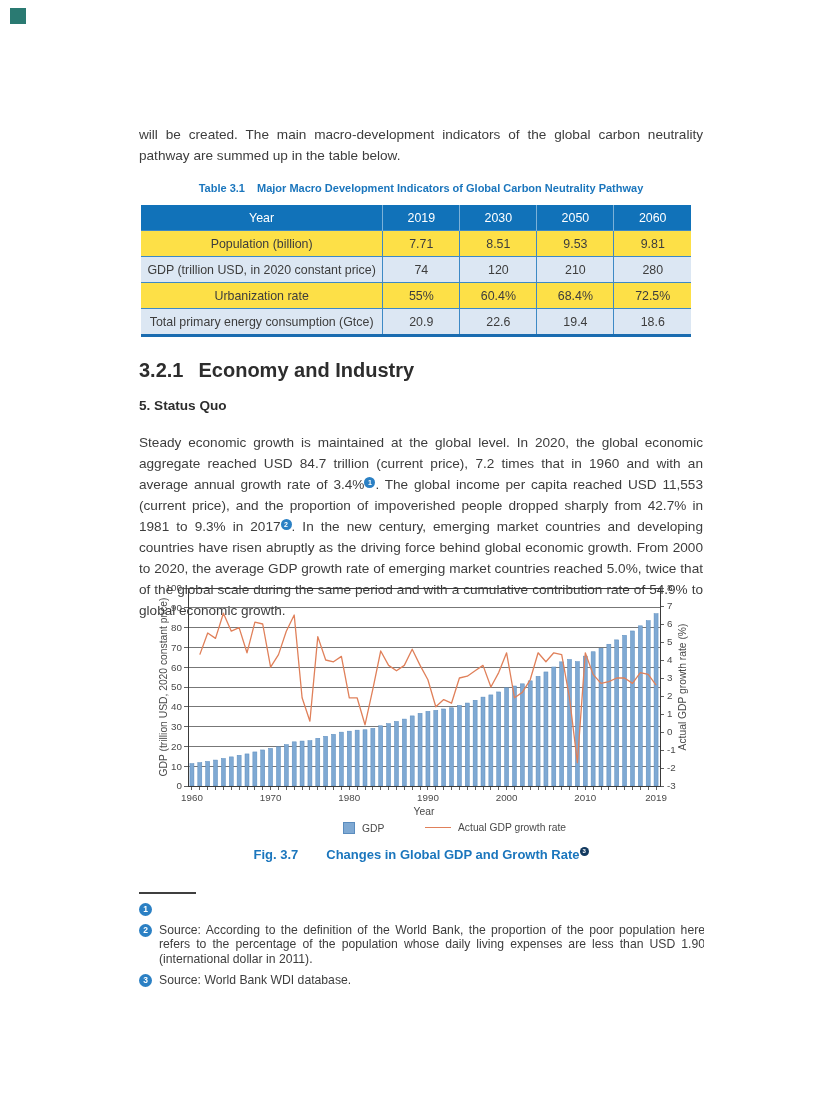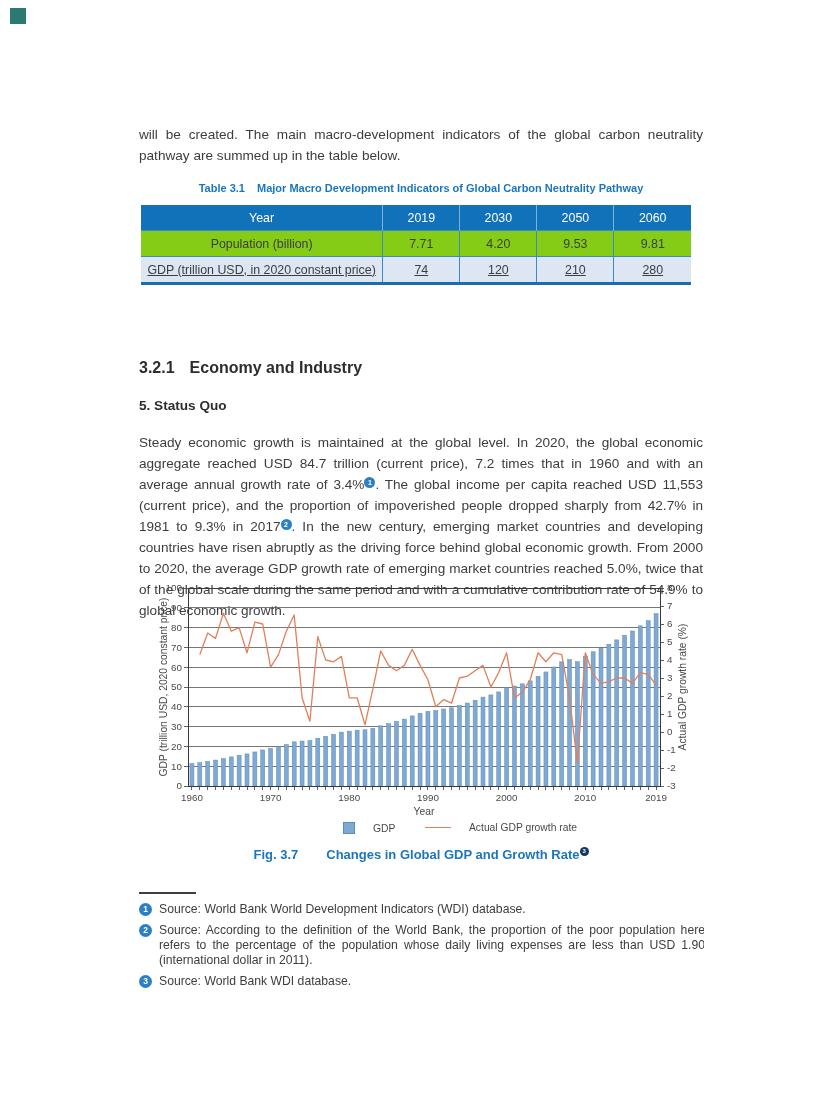--- a/index.html
+++ b/index.html
@@ -8,37 +8,37 @@
   .corner-square{position:absolute;left:10px;top:8px;width:16px;height:16px;background:var(--corner-teal,#2a7a72);}
   .para{position:absolute;left:139px;width:564px;margin:0;font-size:13.6px;line-height:21px;text-align:justify;}
   .table-title{position:absolute;left:139px;width:564px;text-align:center;font-size:11px;font-weight:bold;color:var(--accent-blue,#1b76bd);}
   .table-title .pfx{margin-right:12px;}
   table.indicators{position:absolute;left:141px;width:550px;border-collapse:collapse;font-size:12.4px;
         table-layout:fixed;border-bottom:3px solid var(--table-border-heavy,#1a6cb0);}
   .indicators th{background:var(--table-header-bg,#1172b9);color:#fff;font-weight:normal;height:23px;
         text-align:center;border-left:1px solid rgba(255,255,255,.45);}
   .indicators th:first-child{border-left:none;width:43.5%;}
   .indicators td{height:23px;text-align:center;border-top:1px solid var(--table-border,#3d89c6);
-        border-left:1px solid var(--table-border,#3d89c6);background:#84cc16;}
+        border-left:1px solid var(--table-border,#3d89c6);background:#fde047;}
   .indicators td:first-child{border-left:none;}
-  .indicators tr.alt td{background:var(--table-row-alt,#dce7f3);text-decoration:underline;}
-  .section-heading{position:absolute;left:139px;margin:0;font-size:16px;font-weight:bold;color:#2d2d2d;}
+  .indicators tr.alt td{background:var(--table-row-alt,#dce7f3);}
+  .section-heading{position:absolute;left:139px;margin:0;font-size:20px;font-weight:bold;color:#2d2d2d;}
   .section-heading .sec-num{margin-right:15px;}
   .subsection{position:absolute;left:139px;margin:0;font-size:13.6px;font-weight:bold;color:#2d2d2d;}
   .fnm{display:inline-block;width:11px;height:11px;border-radius:50%;background:var(--marker-blue,#2b80c4);
         color:#fff;font-size:7px;font-weight:bold;line-height:11px;text-align:center;vertical-align:4px;}
   .fnm.dark{background:#12395f;width:9px;height:9px;line-height:9px;font-size:6px;vertical-align:6px;}
   .chart{position:absolute;left:150px;top:582px;width:550px;height:280px;}
   .chart svg{position:absolute;left:0;top:0;overflow:visible;}
   .y-title{position:absolute;font-size:10.3px;color:#4a4a4a;white-space:nowrap;}
   .y-title.left{left:13px;top:105px;transform:translate(-50%,-50%) rotate(-90deg);}
   .y-title.right{left:532px;top:105px;transform:translate(-50%,-50%) rotate(-90deg);}
   .x-title{position:absolute;left:38px;width:472px;top:224px;text-align:center;font-size:10.3px;color:#4a4a4a;}
   .legend{position:absolute;left:38px;top:240px;width:472px;height:14px;font-size:10.3px;color:#4a4a4a;}
-  .leg-item{position:absolute;display:flex;align-items:center;gap:18px;top:0;}
+  .leg-item{position:absolute;display:flex;align-items:center;gap:7px;top:0;}
   .leg-item.gdp{left:155px;}
   .leg-item.rate{left:237px;}
   .leg-swatch{width:10px;height:10px;display:inline-block;}
   .leg-line{width:26px;height:1.6px;display:inline-block;}
   .fig-caption{position:absolute;left:139px;width:564px;text-align:center;font-size:13px;font-weight:bold;color:var(--accent-blue,#1b76bd);}
   .fig-caption .pfx{margin-right:28px;}
   .fn-rule{position:absolute;left:139px;width:57px;height:1.5px;background:#3f3f3f;}
   .footnotes{position:absolute;left:139px;width:566px;}
   .fn-item{display:flex;gap:7px;margin-bottom:6.5px;}
   .fn-marker{flex:0 0 13px;width:13px;height:13px;border-radius:50%;background:var(--marker-blue,#2b80c4);
@@ -66,30 +66,44 @@
           <th>2019</th>
           <th>2030</th>
           <th>2050</th>
           <th>2060</th>
         </tr>
       </thead>
     <tbody>
         <tr>
           <td>Population (billion)</td>
           <td>7.71</td>
-          <td>4.20</td>
+          <td>8.51</td>
           <td>9.53</td>
           <td>9.81</td>
         </tr>
         <tr class="alt">
           <td>GDP (trillion USD, in 2020 constant price)</td>
           <td>74</td>
           <td>120</td>
           <td>210</td>
           <td>280</td>
+        </tr>
+        <tr>
+          <td>Urbanization rate</td>
+          <td>55%</td>
+          <td>60.4%</td>
+          <td>68.4%</td>
+          <td>72.5%</td>
+        </tr>
+        <tr class="alt">
+          <td>Total primary energy consumption (Gtce)</td>
+          <td>20.9</td>
+          <td>22.6</td>
+          <td>19.4</td>
+          <td>18.6</td>
         </tr>
       </tbody>
   </table>
 
   <h2 class="section-heading" style="top:359px">
     <span class="sec-num">3.2.1</span><span>Economy and Industry</span>
   </h2>
 
   <h3 class="subsection" style="top:398px">5. Status Quo</h3>
 
@@ -300,21 +314,20 @@
   </div>
 
   <div class="fig-caption" style="top:847px">
     <span class="pfx">Fig. 3.7</span><span>Changes in Global GDP and Growth Rate</span><span class="fnm dark"><span>3</span></span>
   </div>
 
   <div class="fn-rule" style="top:892px"></div>
   <div class="footnotes" style="top:902px">
       <div class="fn-item">
         <span class="fn-marker">1</span>
-        <div class="fn-text">Source: World Bank World Development Indicators (WDI) database.</div>
       </div>
       <div class="fn-item">
         <span class="fn-marker">2</span>
         <div class="fn-text">Source: According to the definition of the World Bank, the proportion of the poor population here refers to the percentage of the population whose daily living expenses are less than USD 1.90 (international dollar in 2011).</div>
       </div>
       <div class="fn-item">
         <span class="fn-marker">3</span>
         <div class="fn-text">Source: World Bank WDI database.</div>
       </div>
     </div>

